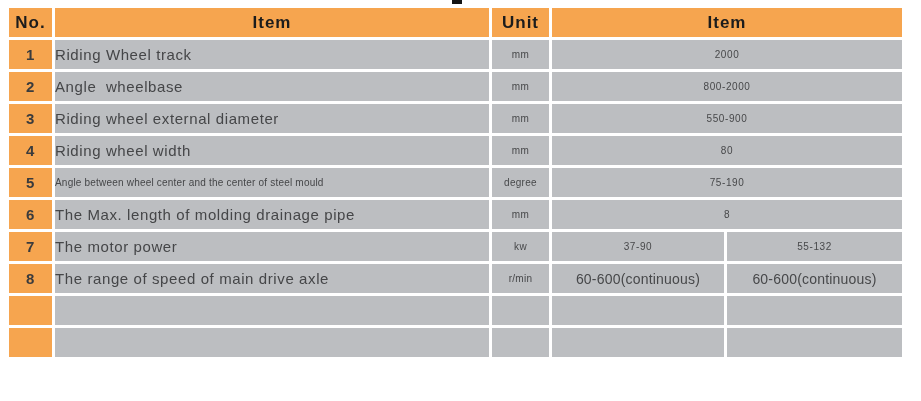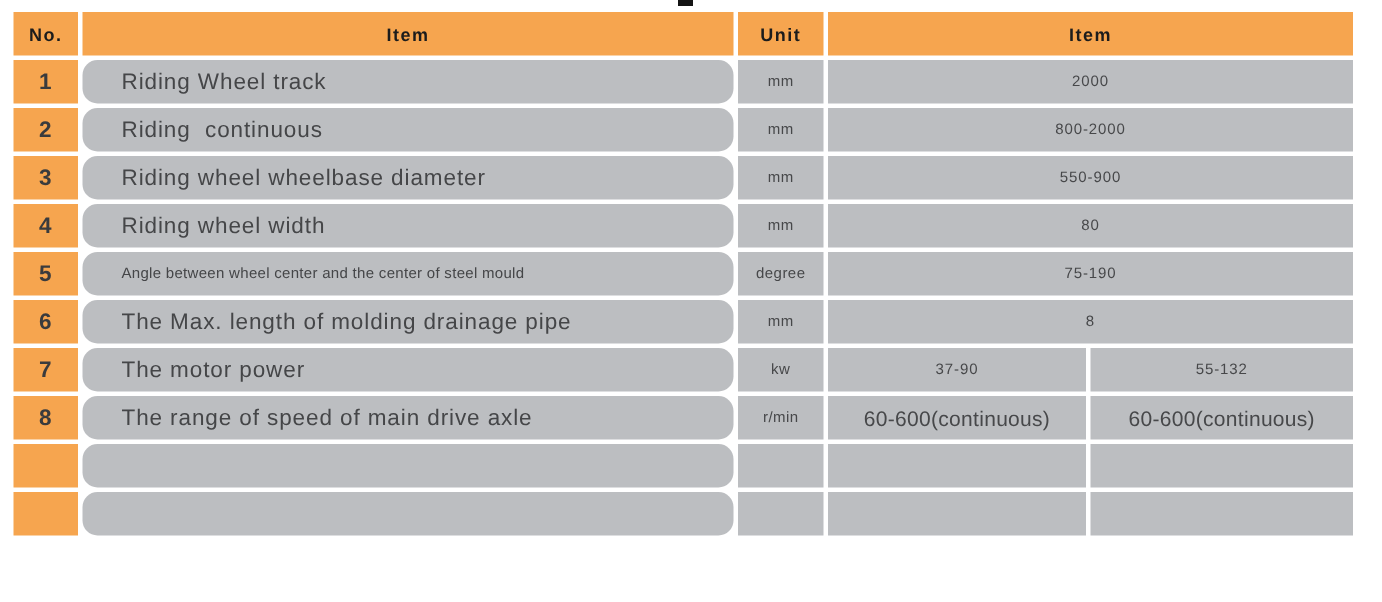--- a/index.html
+++ b/index.html
@@ -36,35 +36,33 @@
     color:var(--body-text);
     font-size:10px;
     letter-spacing:0.6px;
     overflow:hidden;
   }
   .c-orange{background:var(--orange);}
   .c-gray{background:var(--gray);}
   td.head{
     font-weight:bold;
     color:var(--header-text);
-    font-size:12px;
+    font-size:17px;
     letter-spacing:1px;
   }
   td.no-cell{
     font-weight:bold;
     color:var(--no-text);
     font-size:15px;
   }
   td.item-cell{
     text-align:left;
-    padding-left:26px;
     white-space:pre;
     color:#454648;
     font-size:15px;
-    border-radius:10px;
   }
   td.item-cell.small{
     font-size:10px;
     letter-spacing:0.2px;
   }
   td.unit-cell{font-size:10px;letter-spacing:0.3px;}
   td.sub{font-size:15px;letter-spacing:0.8px;color:#414244;}
   td.val-wide{font-size:14px;letter-spacing:0.2px;}
 </style>
 </head>
@@ -93,28 +91,28 @@
 
     <tr>
       <td class="c-orange no-cell">1</td>
       <td class="c-gray item-cell">Riding Wheel track</td>
       <td class="c-gray unit-cell">mm</td>
       <td class="c-gray" colspan="2">2000</td>
     </tr>
 
     <tr>
       <td class="c-orange no-cell">2</td>
-      <td class="c-gray item-cell">Riding  continuous</td>
+      <td class="c-gray item-cell">Angle  wheelbase</td>
       <td class="c-gray unit-cell">mm</td>
       <td class="c-gray" colspan="2">800-2000</td>
     </tr>
 
     <tr>
       <td class="c-orange no-cell">3</td>
-      <td class="c-gray item-cell">Riding wheel wheelbase diameter</td>
+      <td class="c-gray item-cell">Riding wheel external diameter</td>
       <td class="c-gray unit-cell">mm</td>
       <td class="c-gray" colspan="2">550-900</td>
     </tr>
 
     <tr>
       <td class="c-orange no-cell">4</td>
       <td class="c-gray item-cell">Riding wheel width</td>
       <td class="c-gray unit-cell">mm</td>
       <td class="c-gray" colspan="2">80</td>
     </tr>

